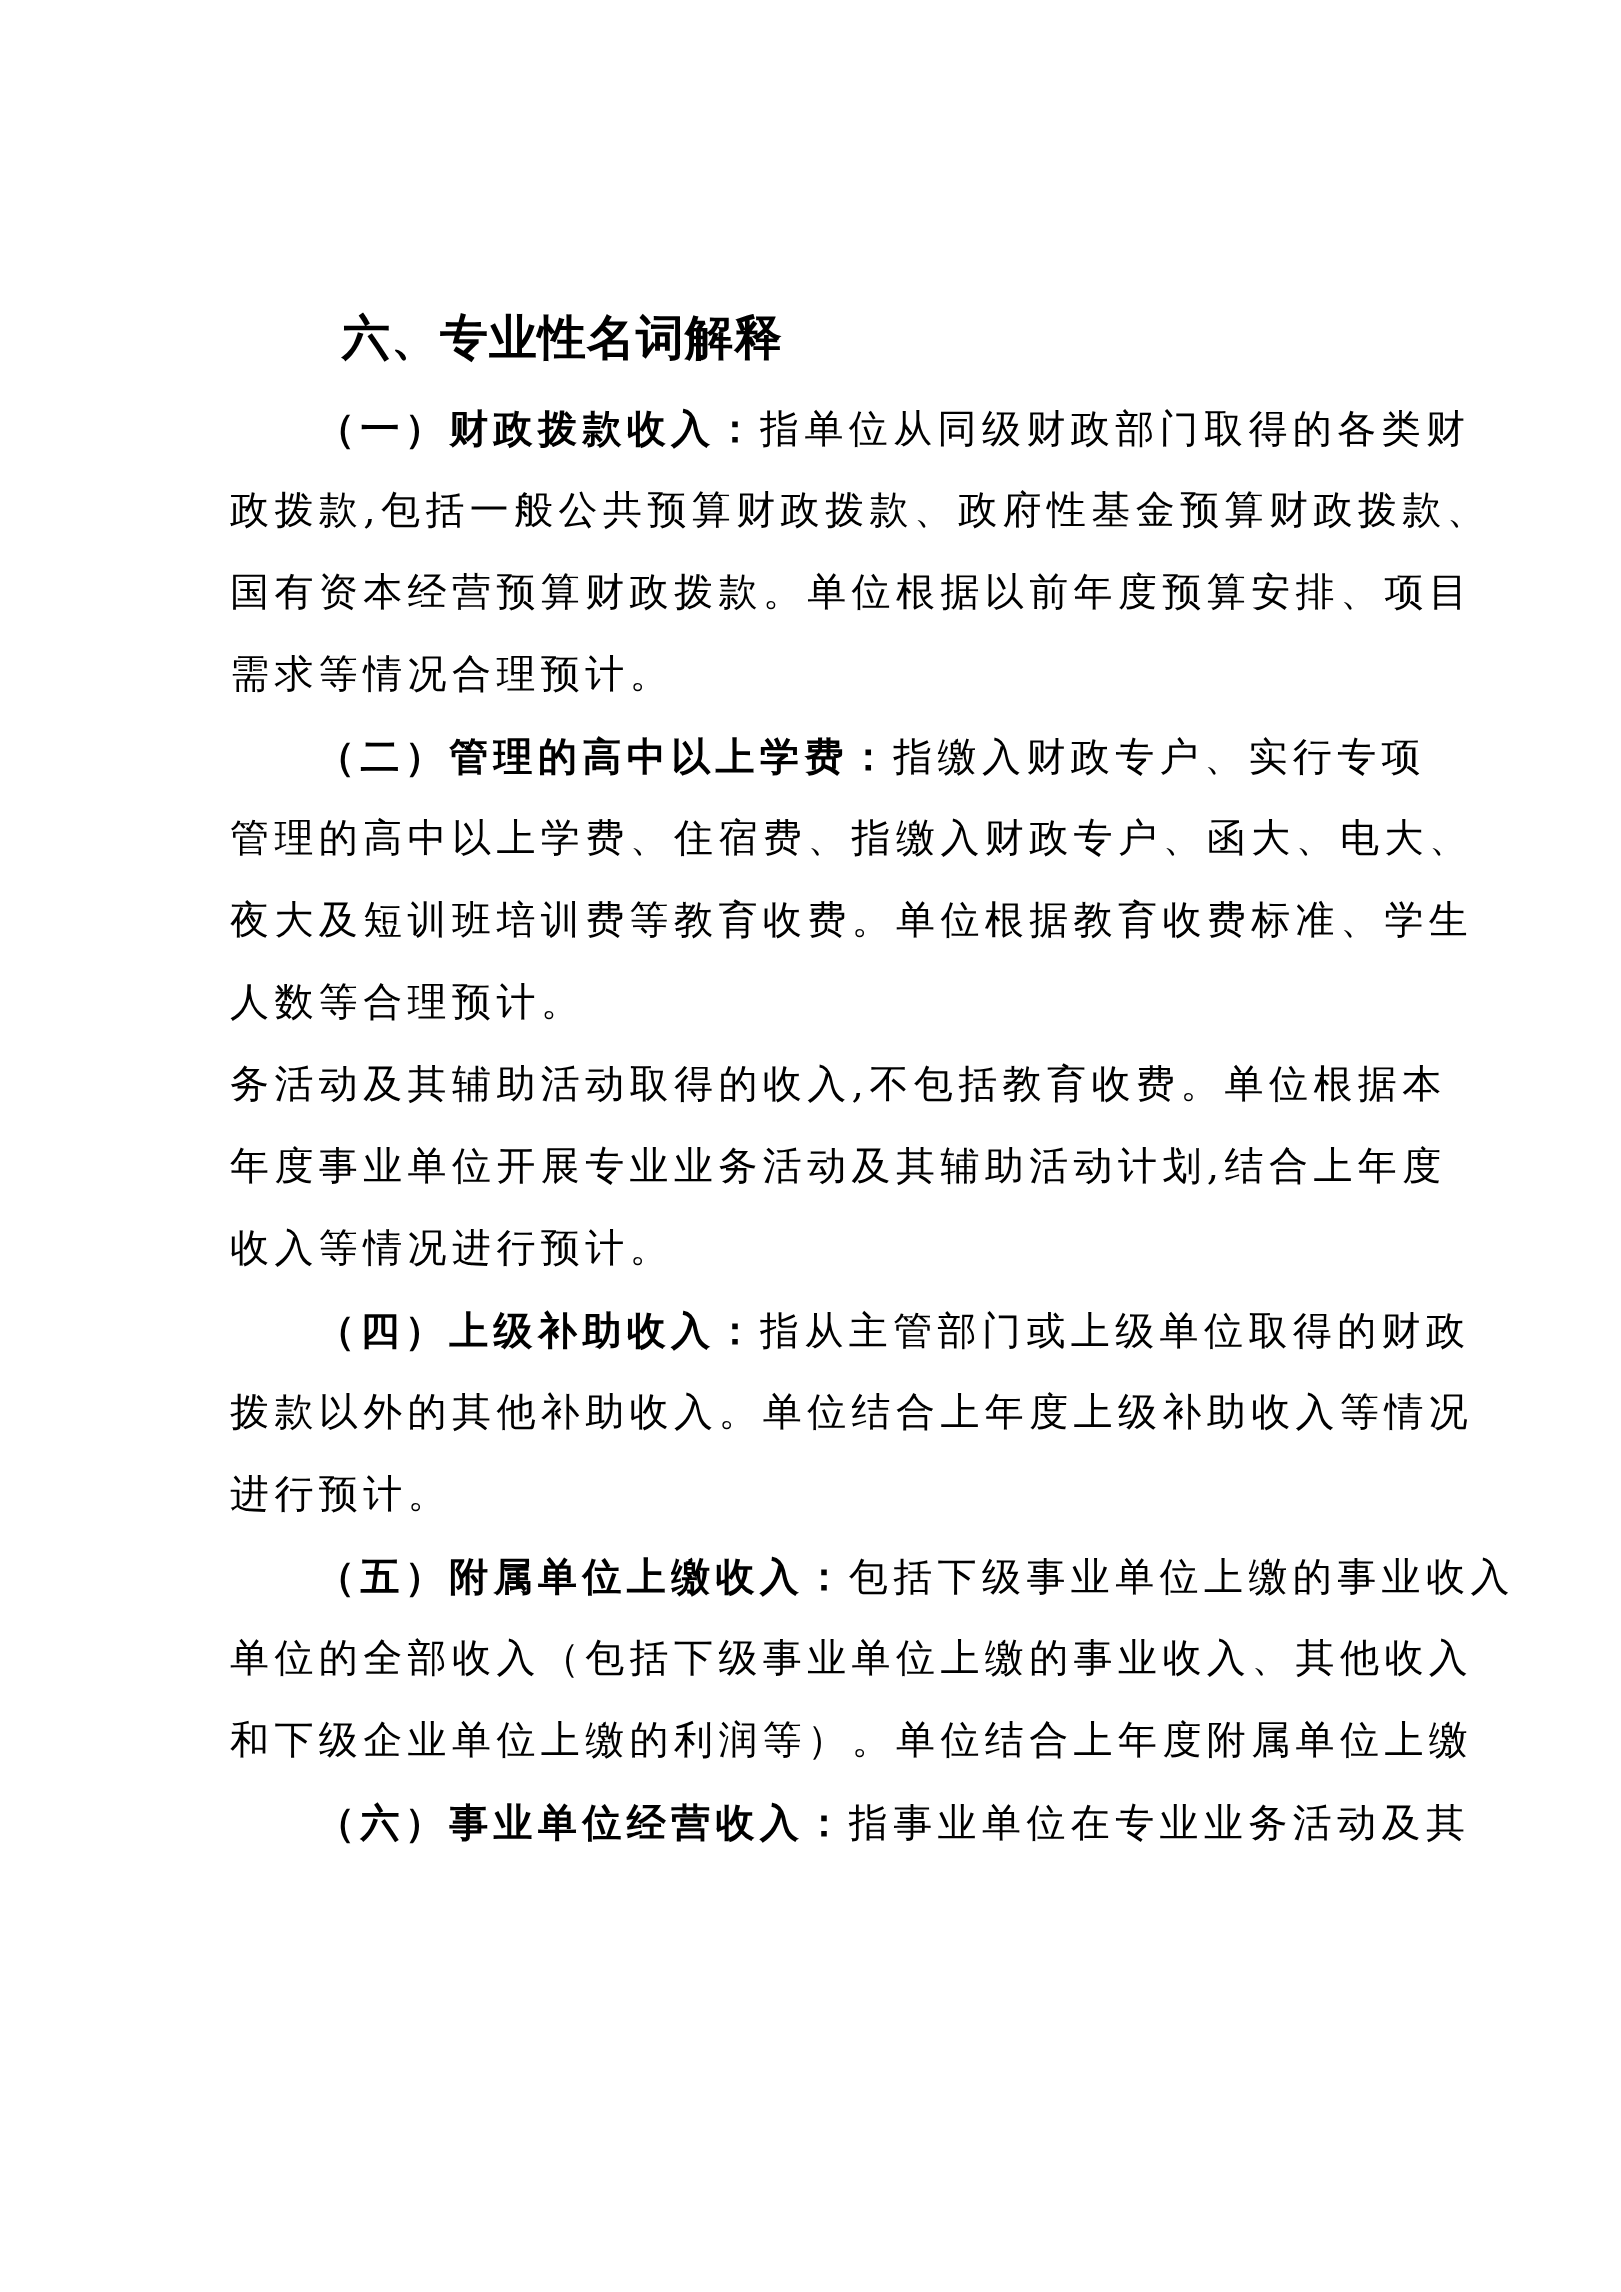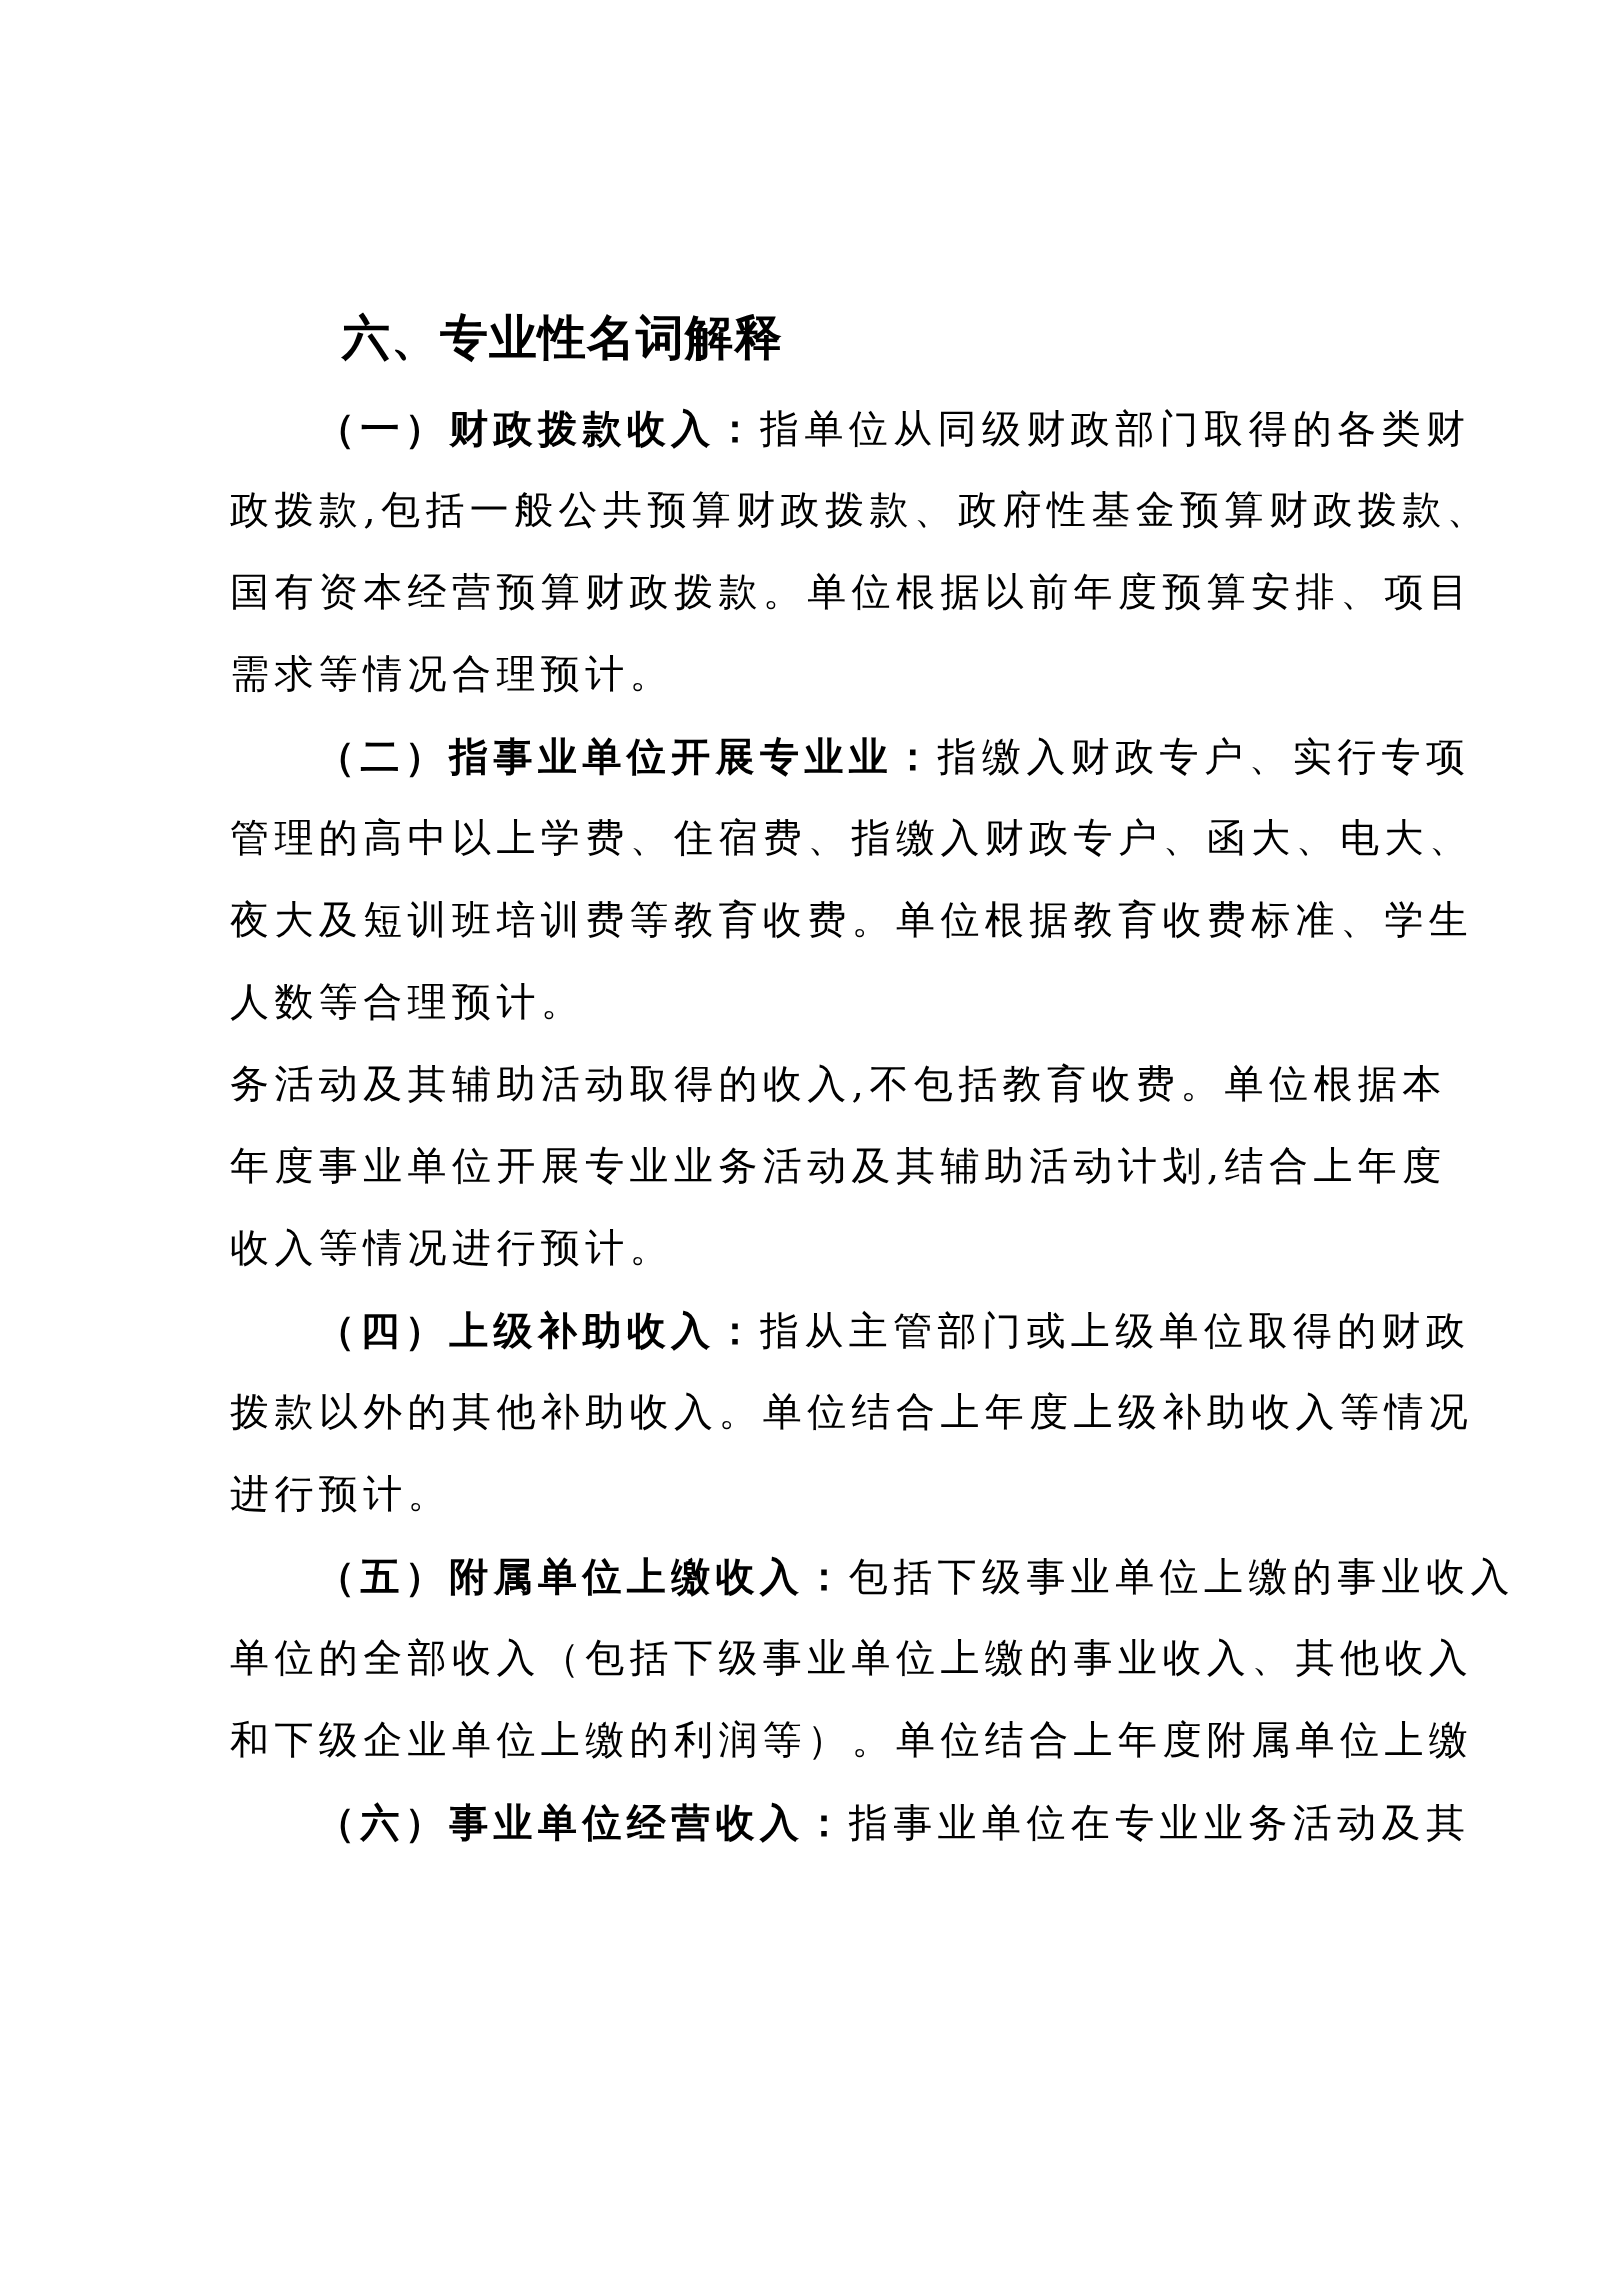--- a/index.html
+++ b/index.html
@@ -63,21 +63,21 @@
 
   <div class="heading">六、专业性名词解释</div>
 
   <div class="body-text">
 
     <div class="line first"><span class="label">（一）财政拨款收入：</span><span>指单位从同级财政部门取得的各类财</span></div>
     <div class="line">政拨款,包括一般公共预算财政拨款、政府性基金预算财政拨款、</div>
     <div class="line">国有资本经营预算财政拨款。单位根据以前年度预算安排、项目</div>
     <div class="line">需求等情况合理预计。</div>
 
-    <div class="line first"><span class="label">（二）指事业单位开展专业业：</span><span>指缴入财政专户、实行专项</span></div>
+    <div class="line first"><span class="label">（二）管理的高中以上学费：</span><span>指缴入财政专户、实行专项</span></div>
     <div class="line">管理的高中以上学费、住宿费、指缴入财政专户、函大、电大、</div>
     <div class="line">夜大及短训班培训费等教育收费。单位根据教育收费标准、学生</div>
     <div class="line">人数等合理预计。</div>
 
     <div class="line">务活动及其辅助活动取得的收入,不包括教育收费。单位根据本</div>
     <div class="line">年度事业单位开展专业业务活动及其辅助活动计划,结合上年度</div>
     <div class="line">收入等情况进行预计。</div>
 
     <div class="line first"><span class="label">（四）上级补助收入：</span><span>指从主管部门或上级单位取得的财政</span></div>
     <div class="line">拨款以外的其他补助收入。单位结合上年度上级补助收入等情况</div>

